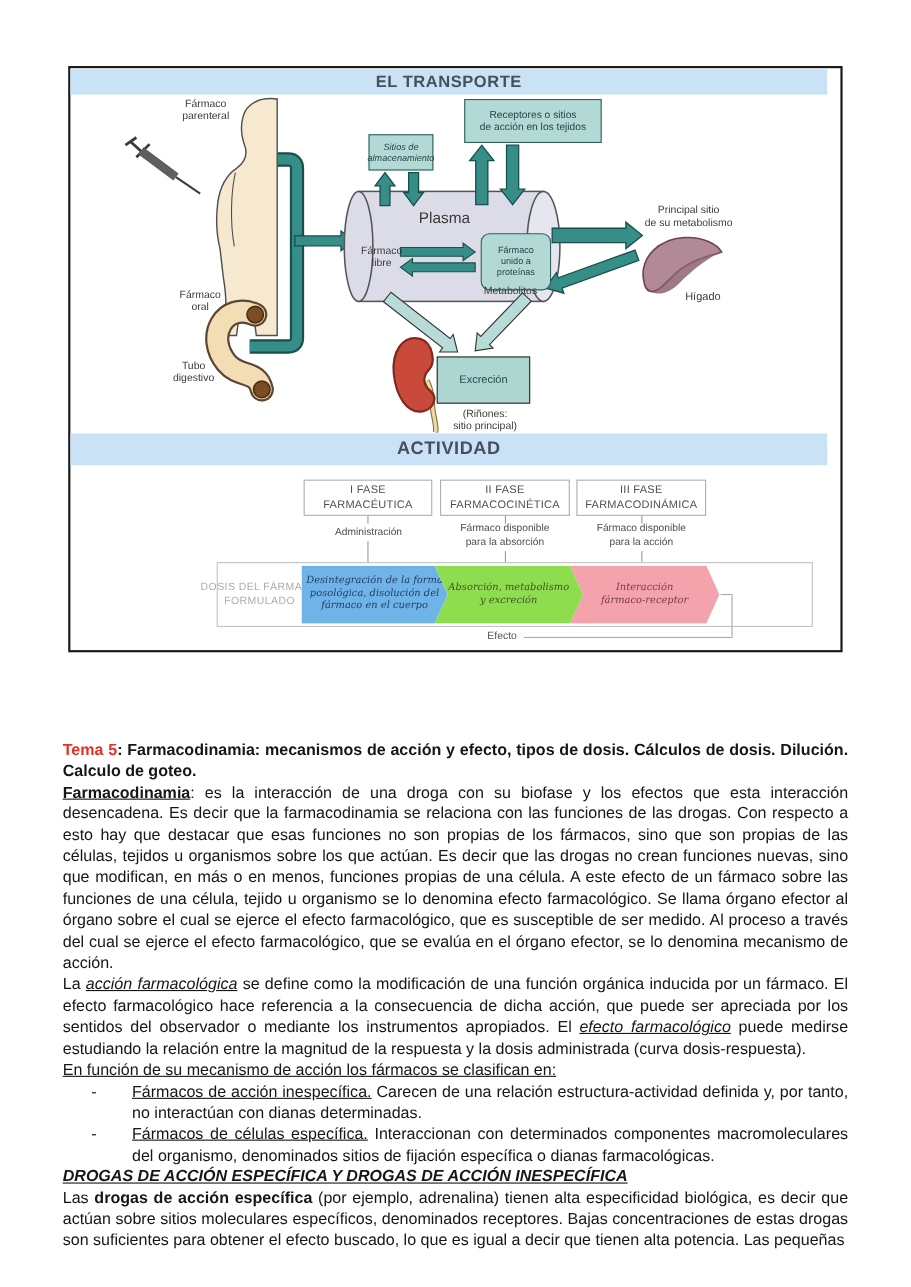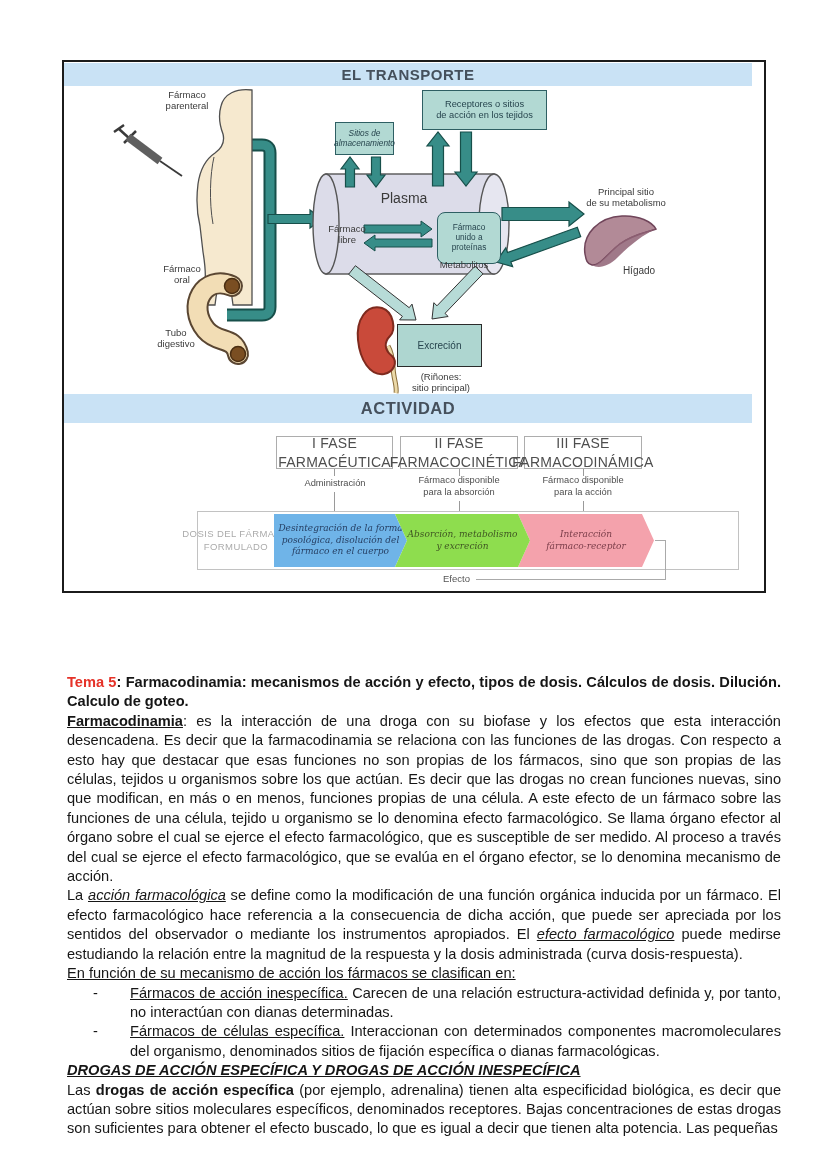--- a/index.html
+++ b/index.html
@@ -16,21 +16,21 @@
   #banner-actividad{top:332px;height:29px;font-size:16.5px;}
   #diagram-svg{position:absolute;left:0;top:0;}
   .dlabel{position:absolute;font-size:9.5px;line-height:1.18;color:#3a3a3a;
           text-align:center;white-space:pre-line;}
   .dbox{position:absolute;background:#b2d9d3;border:1.4px solid #2e5f63;box-sizing:border-box;
         display:flex;align-items:center;justify-content:center;text-align:center;
         color:#27454e;white-space:pre-line;line-height:1.2;}
   
   .fase-box{position:absolute;top:374px;height:33px;background:#fff;border:1px solid #adadad;
             box-sizing:border-box;display:flex;align-items:center;justify-content:center;
-            text-align:center;font-size:14px;letter-spacing:.25px;color:#4e4e4e;
+            text-align:center;font-size:10px;letter-spacing:.25px;color:#4e4e4e;
             white-space:pre-line;line-height:1.35;}
   .fase-sub{position:absolute;font-size:9.3px;color:#4e4e4e;text-align:center;
             white-space:pre-line;line-height:1.25;}
   .tick{position:absolute;width:1px;background:#9a9a9a;}
   #outer-rect{position:absolute;left:133px;top:449px;width:542px;height:59px;
               border:1px solid #c2c2c2;box-sizing:border-box;background:#fff;}
   .chev{position:absolute;top:452px;height:53px;display:flex;align-items:center;
         justify-content:center;text-align:center;font-family:"DejaVu Serif",serif;
         font-style:italic;font-size:9px;line-height:1.3;white-space:pre-line;}
   .chev.point{clip-path:polygon(0 0,calc(100% - 12px) 0,100% 50%,calc(100% - 12px) 100%,0 100%);}
@@ -38,21 +38,21 @@
   #chev1{left:210px;width:133px;background:#6fb4e8;color:#263f63;}
   #chev2{left:331px;width:135px;background:#8edd4e;color:#3f5522;}
   #chev3{left:454px;width:136px;background:#f4a2ac;color:#7a3d49;}
   #dosis-label{position:absolute;left:108px;top:466px;width:128px;text-align:center;
                font-size:9.5px;letter-spacing:.4px;color:#ababab;white-space:pre-line;line-height:1.35;}
   #efecto-label{position:absolute;left:379px;top:511px;width:32px;font-size:9.5px;color:#555;}
   .conn{position:absolute;background:#aaaaaa;}
 
   
   #text-block{position:absolute;left:57px;top:673px;width:714px;font-size:14.6px;
-              line-height:19.4px;color:#161616;text-align:justify;margin-left:10px;}
+              line-height:19.4px;color:#161616;text-align:justify;}
   #text-block p{margin:0;}
   .bold{font-weight:bold;}
   .red{color:#e53228;}
   .bu{font-weight:bold;text-decoration:underline;}
   .iu{font-style:italic;text-decoration:underline;}
   .u{text-decoration:underline;}
   .biu{font-weight:bold;font-style:italic;text-decoration:underline;}
   .bullet{display:flex;}
   .dash{flex:none;width:37px;padding-left:26px;box-sizing:content-box;}
   .btext{flex:1;text-align:justify;}

